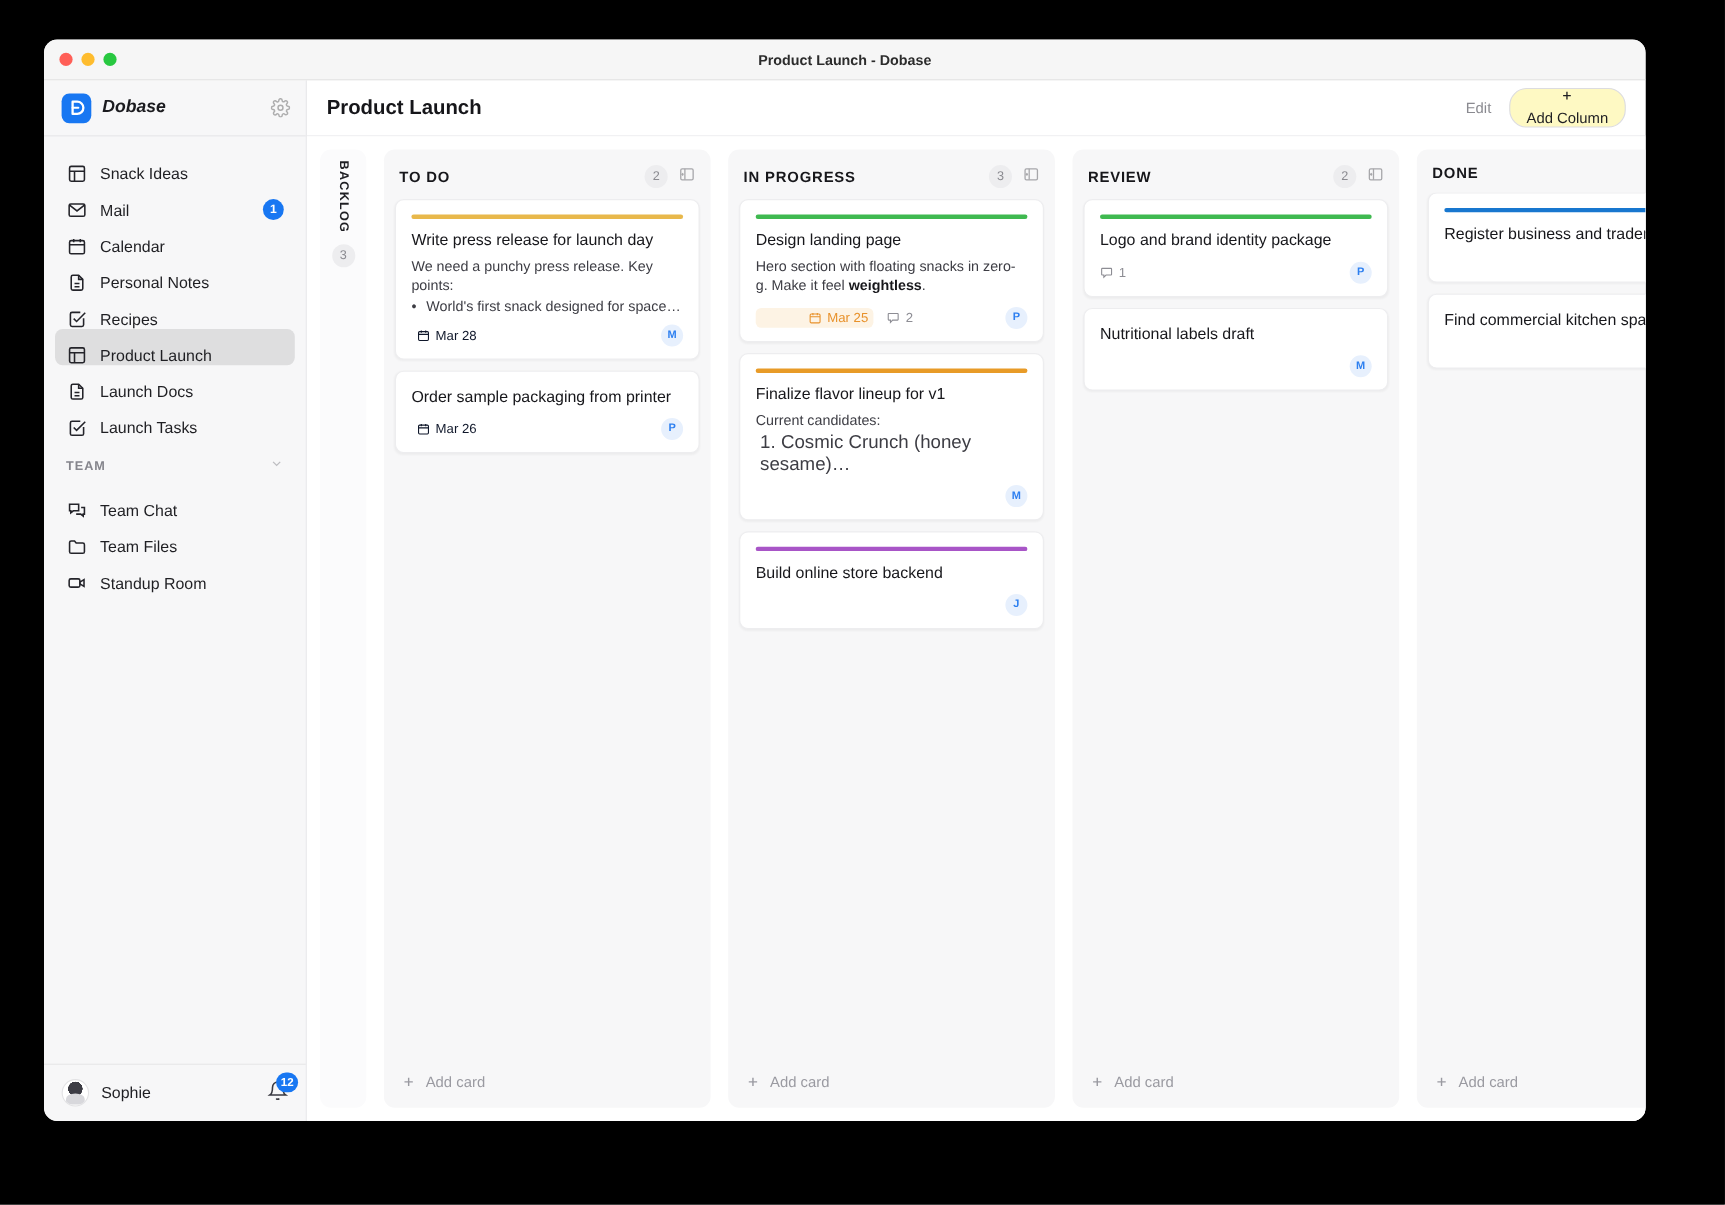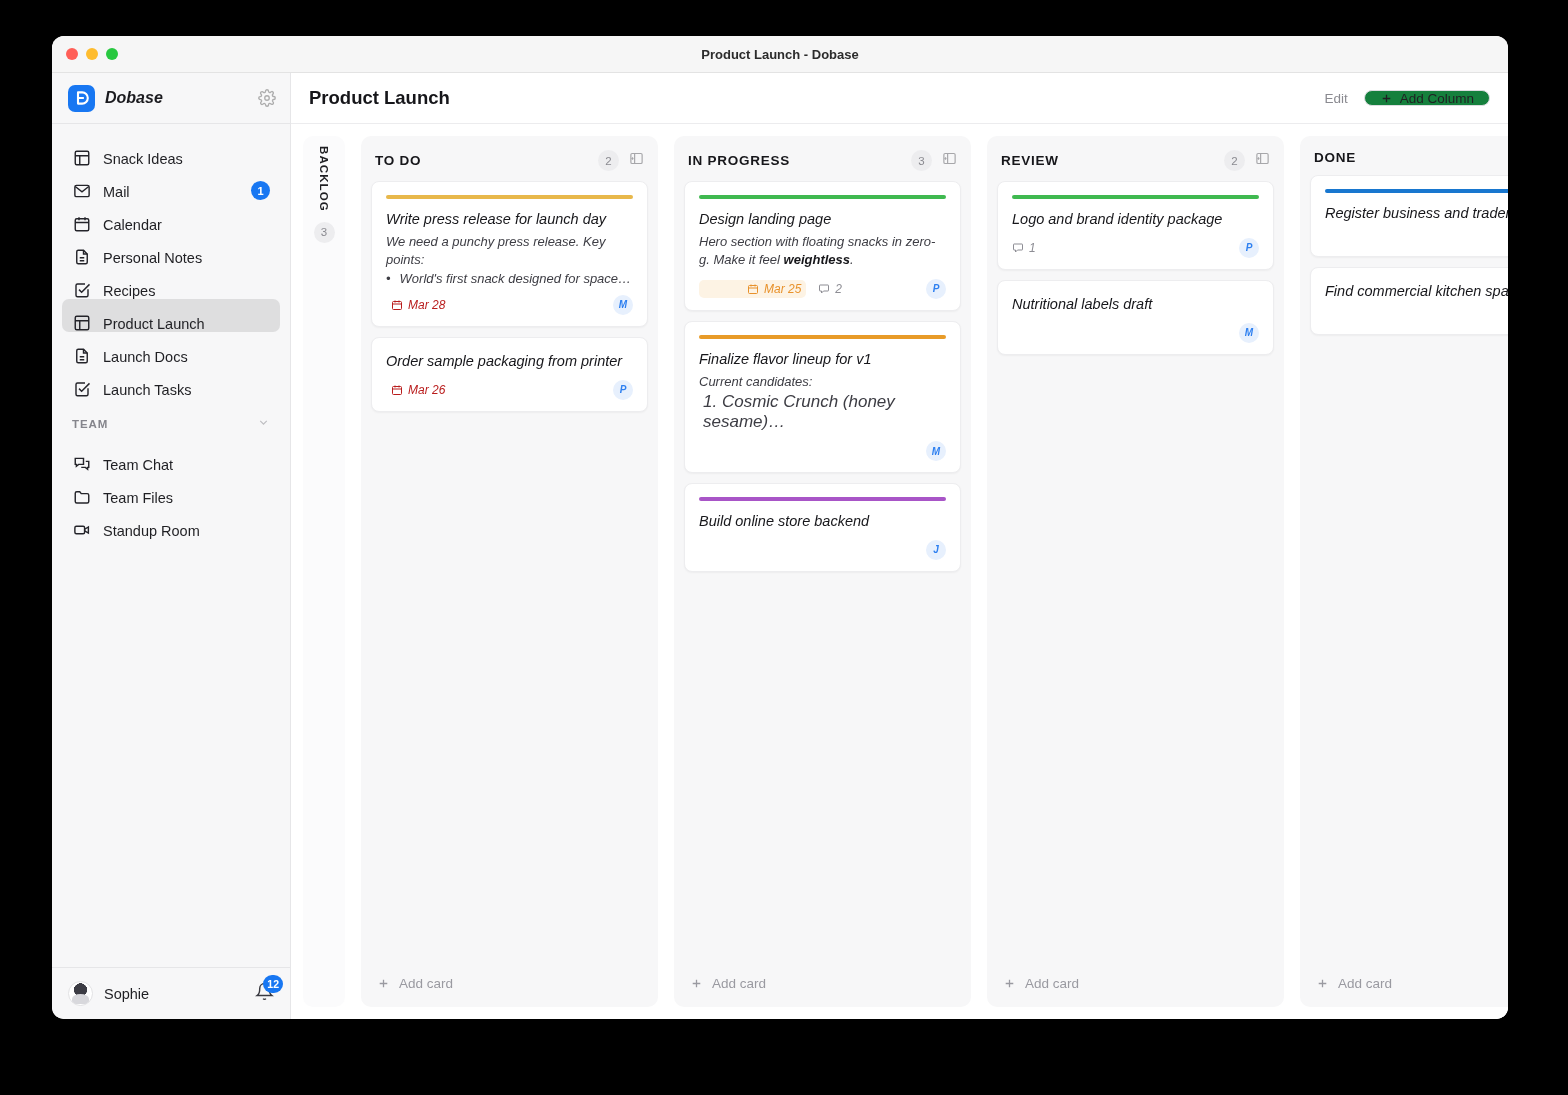--- a/index.html
+++ b/index.html
@@ -6,21 +6,21 @@
   html, body {
     width: 1568px; height: 1095px;
     background: #000000;
     font-family: "Liberation Sans", sans-serif;
     overflow: hidden;
   }
 
   
   .window {
     position: absolute;
-    left: 52px; top: 36px;
+    left: 40px; top: 36px;
     width: 1456px; height: 983px;
     background: #ffffff;
     border-radius: 12px;
     overflow: hidden;
     display: flex;
     flex-direction: column;
   }
   .titlebar {
     height: 37px;
     background: #f6f6f6;
@@ -129,24 +129,25 @@
     height: 51px; flex: 0 0 auto;
     border-bottom: 1px solid #ececee;
     display: flex; align-items: center;
     padding: 0 18px 0 18px;
   }
   .page-title { font-size: 18.5px; font-weight: bold; color: #16161a; }
   .top-actions { margin-left: auto; display: flex; align-items: center; gap: 16px; }
   .edit-btn { font-size: 13.5px; color: #8a8a90; cursor: pointer; }
   .add-col-btn {
     display: flex; align-items: center; gap: 7px;
-    height: 16px; padding: 0 15px;
+    height: 36px; padding: 0 15px;
     border: 1px solid #dcdce0; border-radius: 16px;
-    background: #15803d; font-size: 13.5px; color: #1f1f23;
+    background: #fef9c3; font-size: 13.5px; color: #1f1f23;
     cursor: pointer;
+    flex-direction: column;
   }
 
   .board {
     flex: 1 1 auto;
     background: #ffffff;
     padding: 12px 0 12px 12px;
     display: flex; gap: 16px;
     overflow: hidden;
     min-height: 0;
   }
@@ -181,21 +182,21 @@
   }
   .col-head {
     display: flex; align-items: center;
     padding: 14px 14px 10px 14px;
     flex: 0 0 auto;
   }
   .col-name { font-size: 13.5px; font-weight: bold; letter-spacing: .75px; color: #17171b; }
   .col-head-right { margin-left: auto; display: flex; align-items: center; gap: 10px; }
   .collapse-ico { cursor: pointer; opacity: .42; }
 
-  .col-cards { flex: 1 1 auto; overflow: hidden; padding: 0 10px; display: flex; flex-direction: column; gap: 10px; min-height: 0; font-style: italic; }
+  .col-cards { flex: 1 1 auto; overflow: hidden; padding: 0 10px; display: flex; flex-direction: column; gap: 10px; min-height: 0; }
 
   .card {
     background: #ffffff;
     border: 1px solid #ededef;
     border-radius: 8px;
     padding: 0 0 11px 0;
     box-shadow: 0 1px 2px rgba(0,0,0,.045);
     cursor: pointer;
     overflow: hidden;
   }
@@ -204,21 +205,21 @@
   .card-title.wrapok { white-space: normal; }
   .card-desc { font-size: 13px; color: #3d3d44; padding: 4px 14px 0 14px; line-height: 1.42; }
   .card-desc b { font-weight: bold; color: #17171b; }
   .bullet-line { display: flex; gap: 9px; padding: 1px 14px 0 14px; font-size: 13px; color: #3d3d44; }
   .bullet-dot { flex: 0 0 auto; }
   .num-line { padding: 1px 14px 0 18px; font-size: 17px; color: #3d3d44; }
 
   .card-foot { display: flex; align-items: center; padding: 9px 14px 0 14px; min-height: 22px; gap: 12px; }
   .chip {
     display: inline-flex; align-items: center; gap: 5px;
-    font-size: 12px; color: #b91c1c;
+    font-size: 12px; color: #0f172a;
     padding: 2px 5px; border-radius: 5px;
   }
   .chip.due {
     color: #e8912a; background: #fdf3e4; padding-left: 48px;
   }
   .chip.comments { color: #8d8d94; gap: 5px; padding-left: 0; }
   .mini-av {
     margin-left: auto;
     width: 20px; height: 20px; border-radius: 50%;
     background: #e7f0fd; color: #2d7ff0;

